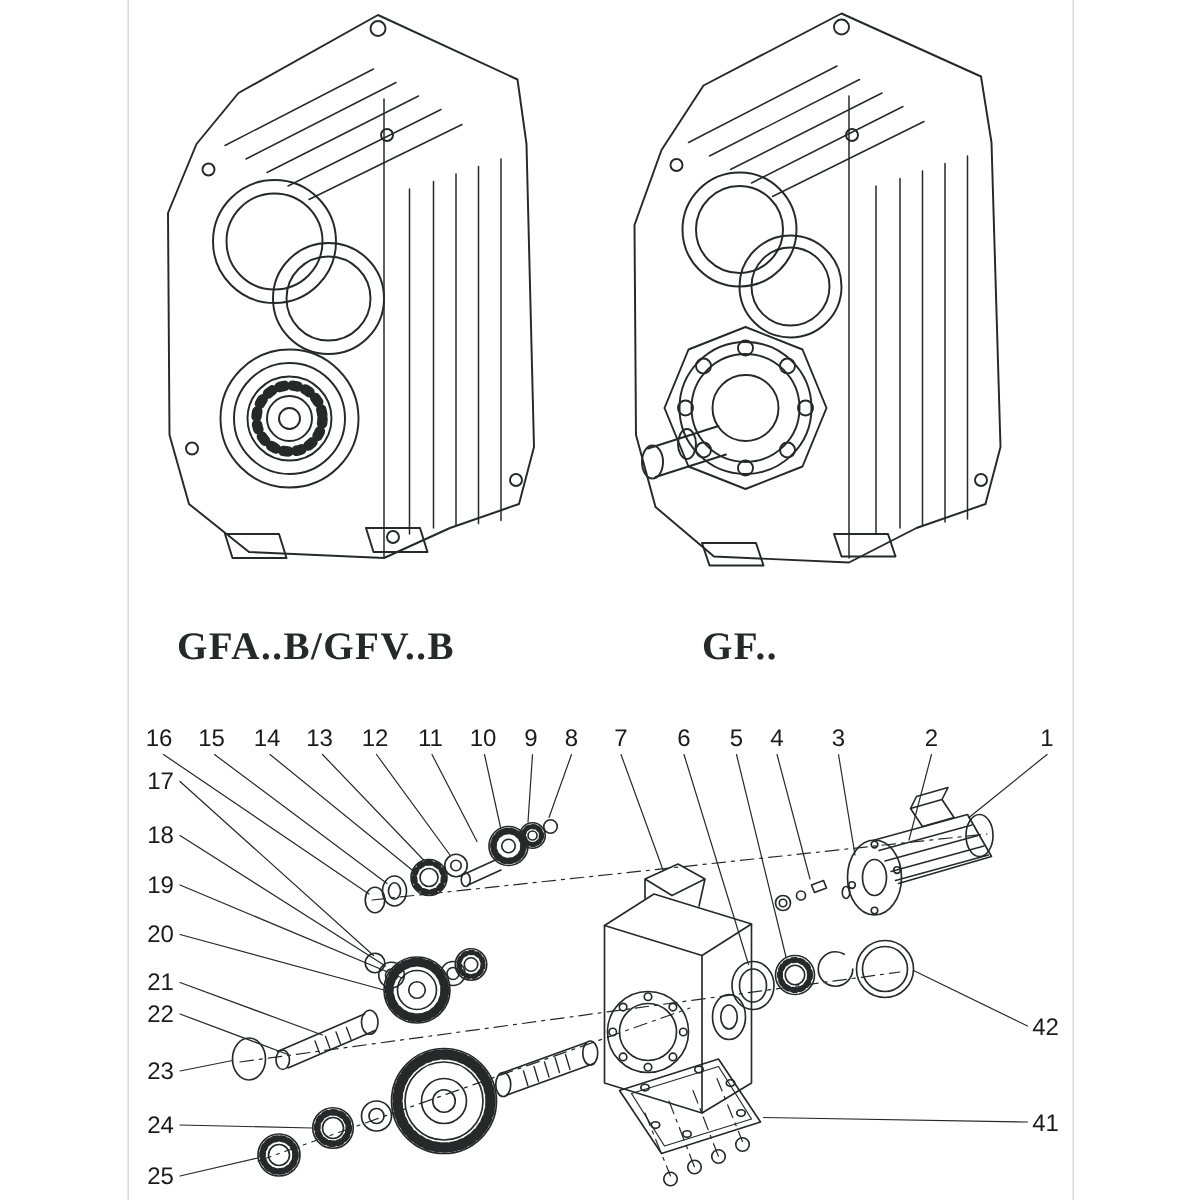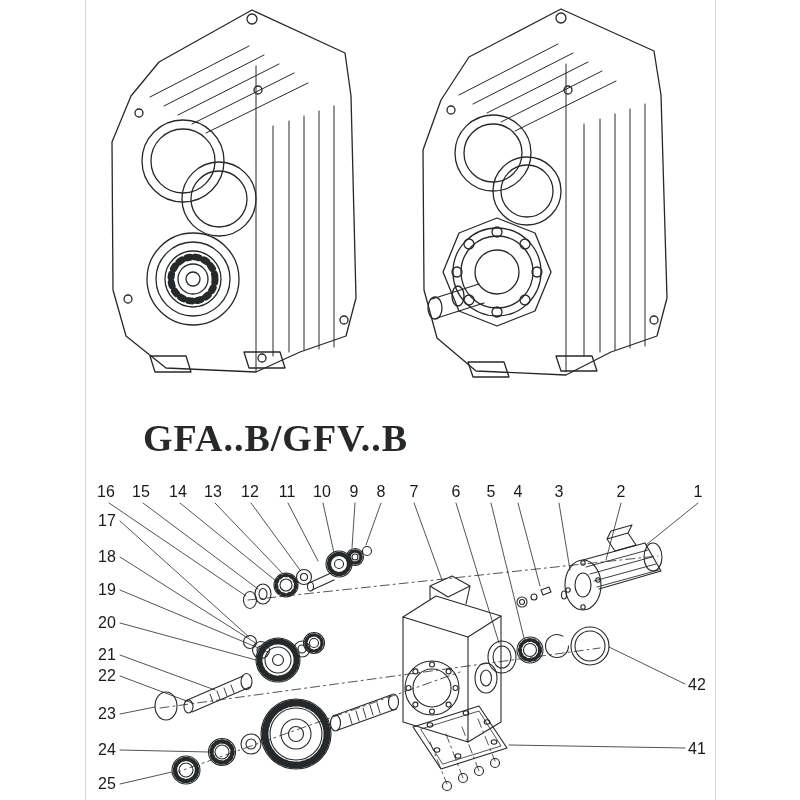--- a/index.html
+++ b/index.html
@@ -6,23 +6,23 @@
   .page {
     position:relative; width:800px; height:800px;
     background: var(--paper, #ffffff);
     overflow:hidden;
     font-family:"Liberation Sans", sans-serif;
   }
   .page svg { position:absolute; inset:0; color: var(--ink, #26282a); }
   .caption {
     position:absolute;
     font-family:"Liberation Serif", serif;
-    font-weight:700; font-size:38px; letter-spacing:1px;
+    font-weight:700; font-size:26px; letter-spacing:1px;
     color: var(--ink, #1a1a1a);
-    text-align:right;
+    text-align:left;
   }
   .caption-left  { left:118px; top:416px; width:290px; }
   .caption-right { left:468px; top:416px; width:155px; }
   .callout { font:16px "Liberation Sans", sans-serif; fill:#1a1a1a; }
   .edge { stroke: var(--edge, #d8d8d8); stroke-width:1; }
 </style>
 </head>
 <body>
 
 <div class="page">
@@ -261,14 +261,15 @@
         <text class="callout" x="107" y="755">24</text>
         <text class="callout" x="107" y="789">25</text>
 
         <text class="callout" x="697" y="690">42</text>
         <text class="callout" x="697" y="754">41</text>
       </g>
     </g>
   </svg>
 
   <div class="caption caption-left">GFA..B/GFV..B</div>
+  <div class="caption caption-right">GF..</div>
 
 </div>
 
 </body></html>

